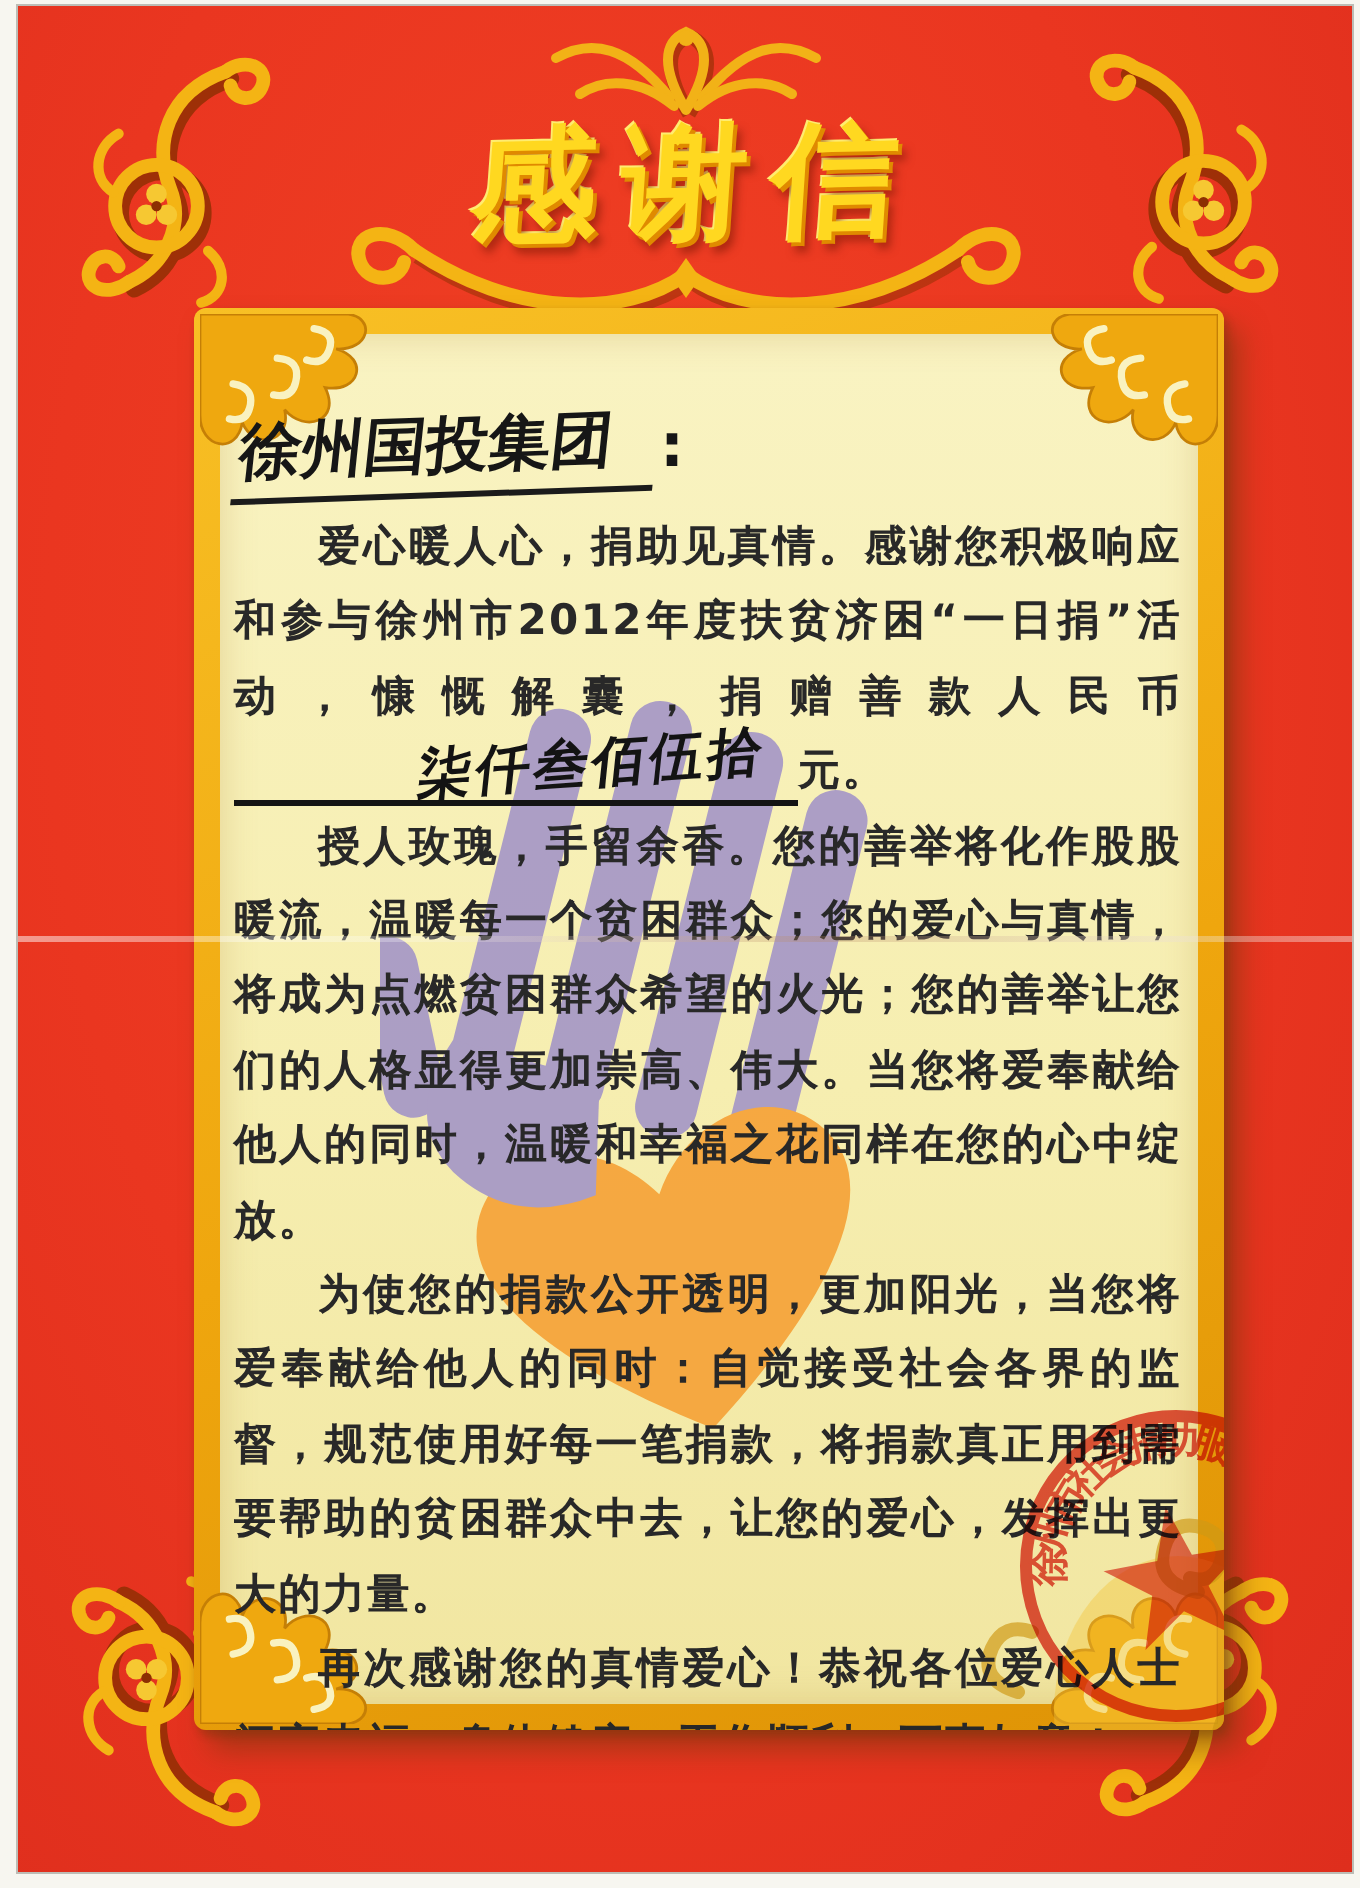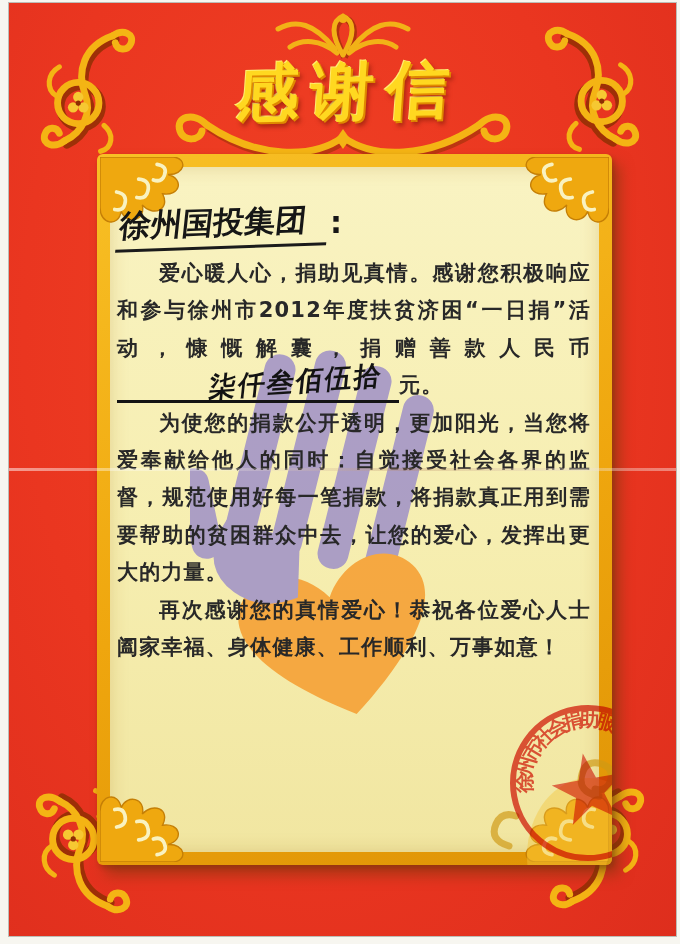--- a/index.html
+++ b/index.html
@@ -176,20 +176,21 @@
           <path d="M60 110 q-20 -6 -13 -22 q6 -13 20 -8"></path>
         </g>
       </svg>
 
       <div class="salutation">
         <span class="hand name">徐州国投集团</span><span class="colon">:</span>
       </div>
 
       <div class="letter-body">
         <p><span>爱心暖人心，捐助见真情。感谢您积极响应和参与徐州市2012年度扶贫济困“一日捐”活动，慷慨解囊，捐赠善款人民币</span><span class="amt-line"><span class="amt hand">柒仟叁佰伍拾</span></span><span>元。</span></p>
+        <p>授人玫瑰，手留余香。您的善举将化作股股暖流，温暖每一个贫困群众；您的爱心与真情，将成为点燃贫困群众希望的火光；您的善举让您们的人格显得更加崇高、伟大。当您将爱奉献给他人的同时，温暖和幸福之花同样在您的心中绽放。</p>
         <p>为使您的捐款公开透明，更加阳光，当您将爱奉献给他人的同时：自觉接受社会各界的监督，规范使用好每一笔捐款，将捐款真正用到需要帮助的贫困群众中去，让您的爱心，发挥出更大的力量。</p>
         <p>再次感谢您的真情爱心！恭祝各位爱心人士阖家幸福、身体健康、工作顺利、万事如意！</p>
 
       </div>
 
       <svg class="stamp" viewBox="0 0 176 176">
         <g transform="rotate(-10 88 88)">
           <circle cx="88" cy="88" r="75" fill="none" stroke="#e03a2e" stroke-width="6"></circle>
           <path id="arcpath" d="M 31,88 A 57,57 0 0 1 145,88" fill="none"></path>
           <text font-size="20" font-weight="700" fill="#e03a2e" letter-spacing="1">

